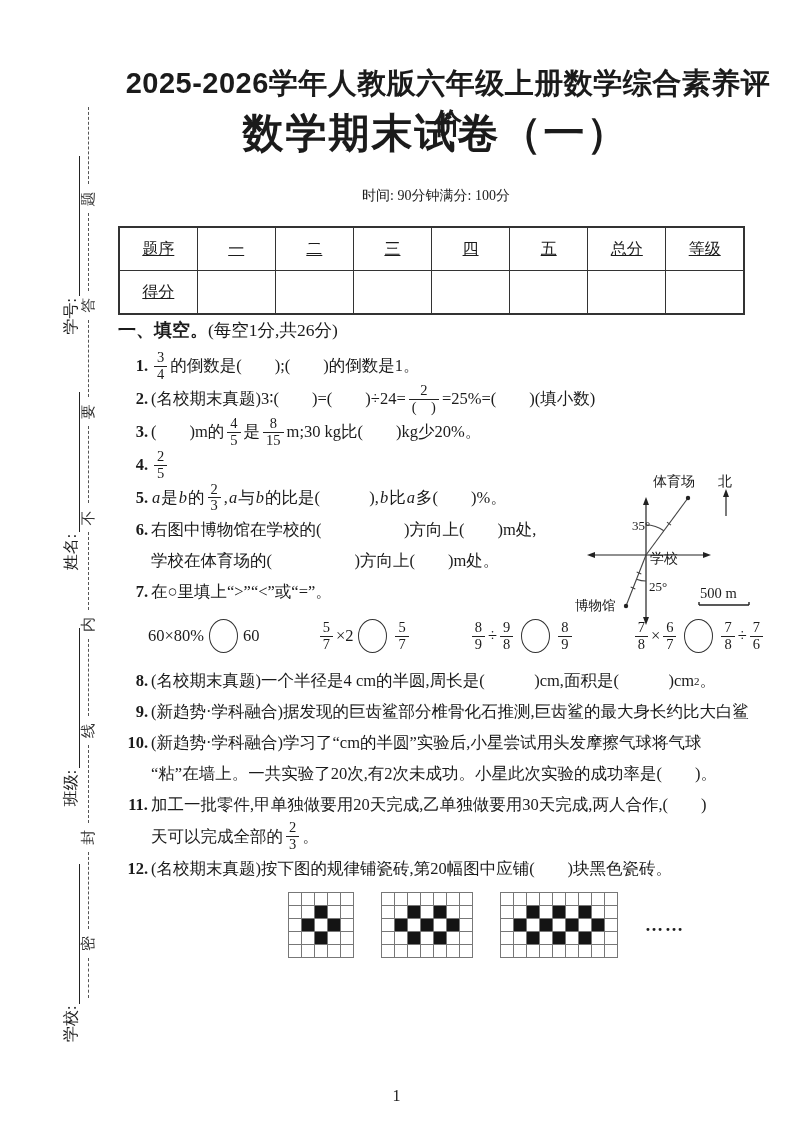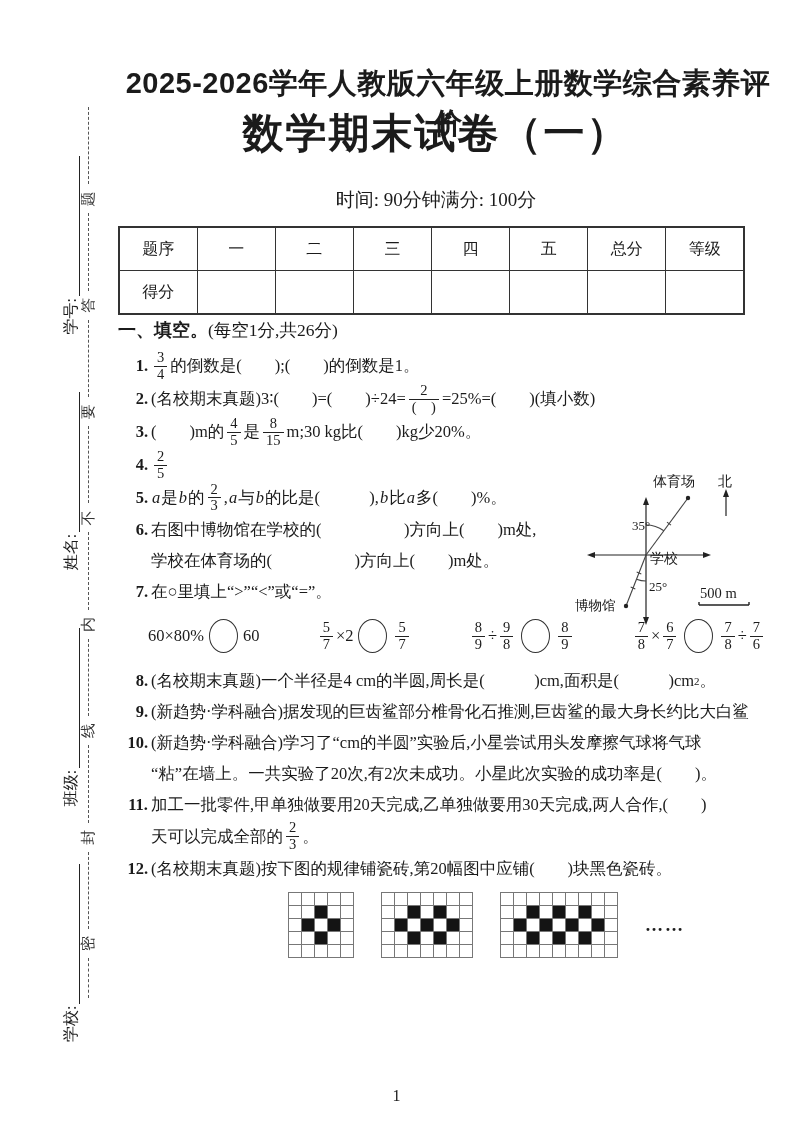--- a/index.html
+++ b/index.html
@@ -19,26 +19,26 @@
     font-size:15px;color:#333;white-space:nowrap;}
   .dash{flex:1 1 auto;min-width:30px;height:0;border-top:1.4px dashed #555;margin:0 7px;}
   .dash.short{flex:0 0 40px;}
   .sealch{flex:0 0 auto;}
 
   
   .series-title{position:absolute;left:124px;top:64px;width:648px;text-align:center;
     font-family:"Liberation Sans","DejaVu Sans",sans-serif;font-weight:700;font-size:29px;letter-spacing:.5px;}
   .exam-title{position:absolute;left:112px;top:106px;width:648px;text-align:center;
     font-family:"Liberation Sans","DejaVu Sans",sans-serif;font-weight:700;font-size:41px;letter-spacing:2px;}
-  .info-line{position:absolute;left:112px;top:187px;width:648px;display:flex;justify-content:center;font-size:19px;}
+  .info-line{position:absolute;left:112px;top:187px;width:648px;display:flex;justify-content:center;font-size:14px;}
 
   
   table.score{position:absolute;left:118px;top:226px;width:627px;border-collapse:collapse;
     table-layout:fixed;border:2px solid #333;}
-  table.score td{border:1.2px solid #333;height:40px;text-align:center;font-size:16px;}
+  table.score td{border:1.2px solid #333;height:40px;text-align:center;font-size:16px;text-decoration:underline;}
 
   
   .section-heading{position:absolute;left:118px;top:318px;font-size:17.5px;}
   .section-heading b{font-size:18px;}
   .questions{position:absolute;left:118px;top:350px;width:668px;}
   .qline{display:flex;align-items:center;min-height:31px;font-size:16.5px;white-space:pre;flex-wrap:nowrap;}
   .qline.cont{padding-left:33px;}
   .qnum{display:inline-block;min-width:30px;text-align:right;margin-right:3px;font-weight:700;}
   .qt{flex:0 0 auto;}
   .kai{flex:0 0 auto;}

